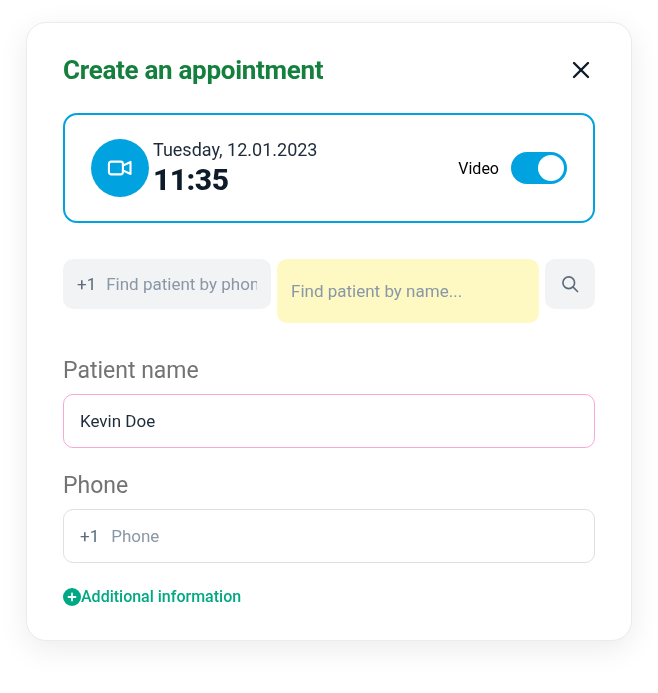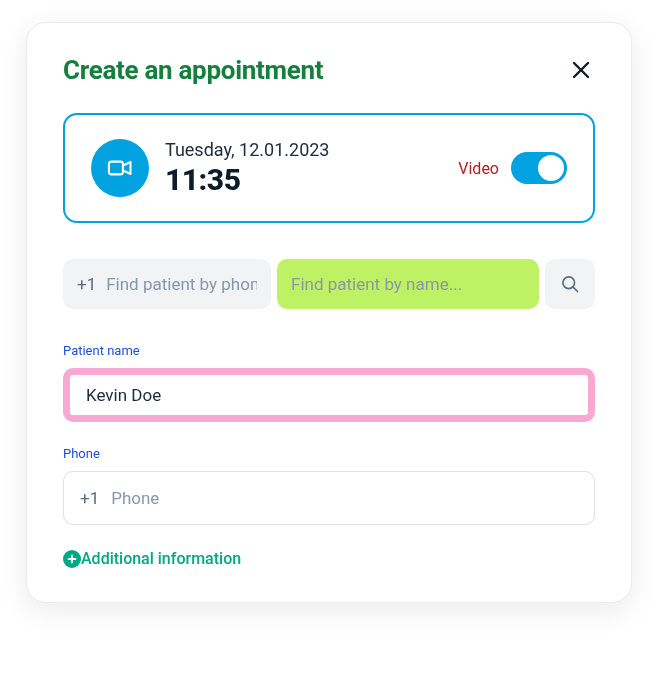--- a/index.html
+++ b/index.html
@@ -38,21 +38,21 @@
     display: flex; align-items: center; justify-content: center;
     cursor: pointer;
     color: #0d1b2a;
   }
   .datetime-card {
     border: 2.5px solid #00a3e0;
     border-radius: 14px;
     padding: 24px 26px;
     display: flex;
     align-items: center;
-    gap: 16px;
+    gap: 4px;
     margin-bottom: 36px;
   }
   .video-circle {
     width: 58px; height: 58px;
     background: #00a3e0;
     border-radius: 50%;
     display: flex; align-items: center; justify-content: center;
     flex-shrink: 0;
   }
   .dt-text { flex: 1; }
@@ -68,21 +68,21 @@
     color: #0d1b2a;
     letter-spacing: -0.5px;
   }
   .toggle-wrap {
     display: flex;
     align-items: center;
     gap: 12px;
   }
   .toggle-label {
     font-size: 16px;
-    color: #b91c1c;
+    color: #000000;
   }
   .toggle {
     width: 56px; height: 32px;
     background: #00a3e0;
     border-radius: 16px;
     position: relative;
     cursor: pointer;
   }
   .toggle-knob {
     position: absolute;
@@ -117,47 +117,47 @@
     font-size: 17px;
     font-family: inherit;
     width: 100%;
     color: #1d2b3a;
   }
   .search-phone input::placeholder,
   .search-name input::placeholder { color: #8a97a6; }
   .search-name {
     display: flex;
     align-items: center;
-    background: #bef264;
+    background: #fef9c3;
     border-radius: 10px;
     padding: 0 14px;
-    height: 50px;
+    height: 64px;
     flex: 1.3;
     overflow: hidden;
   }
   .search-btn {
     width: 50px; height: 50px;
     background: #f1f3f5;
     border-radius: 10px;
     display: flex; align-items: center; justify-content: center;
     cursor: pointer;
     flex-shrink: 0;
     color: #5b6b7b;
   }
   .field-group { margin-bottom: 24px; }
   .field-label {
-    font-size: 13px;
-    color: #1d4ed8;
+    font-size: 23px;
+    color: #737373;
     margin-bottom: 10px;
     display: block;
   }
   .text-input {
     width: 100%;
     height: 54px;
-    border: 7px solid #f9a8d4;
+    border: 1px solid #f9a8d4;
     border-radius: 10px;
     padding: 0 16px;
     font-size: 17px;
     font-family: inherit;
     color: #1d2b3a;
     outline: none;
   }
   .phone-input-wrap {
     display: flex;
     align-items: center;

